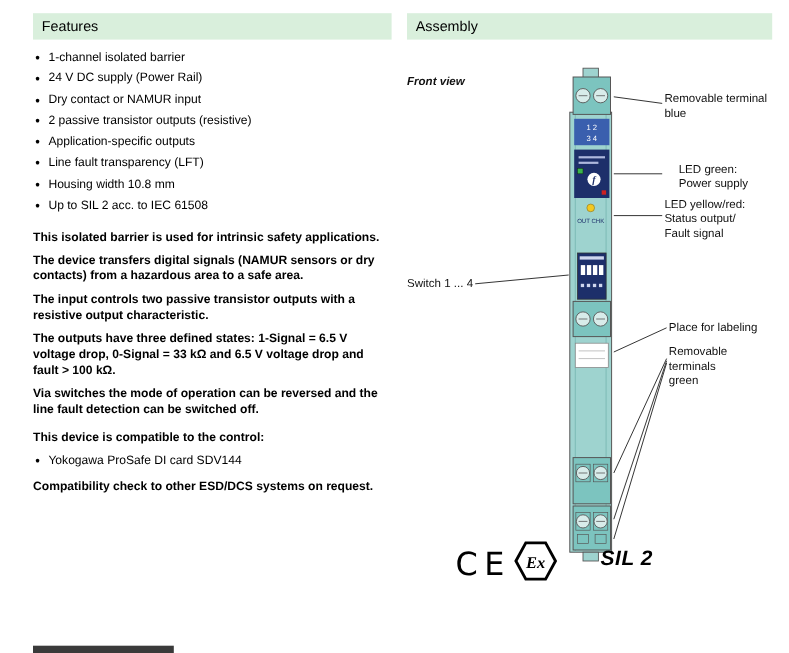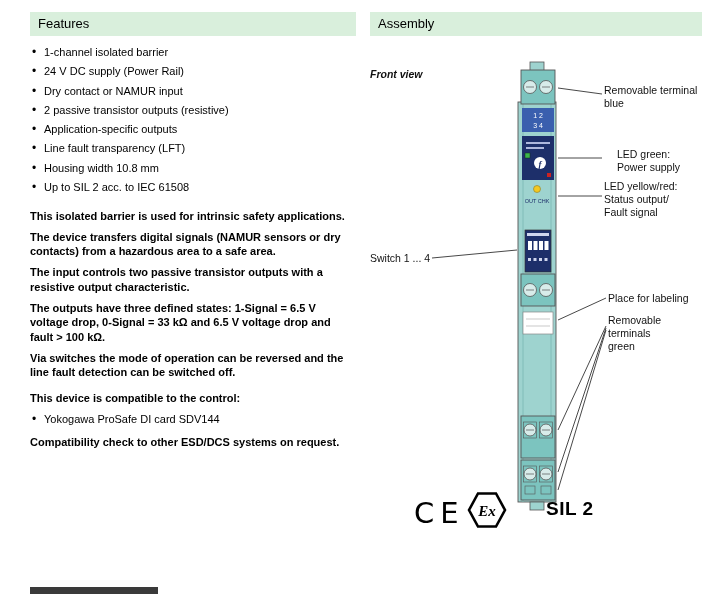--- a/index.html
+++ b/index.html
@@ -58,21 +58,21 @@
   .ce-mark {
     position:absolute; left:12px; top:450px;
     font-family:"DejaVu Sans", sans-serif;
     font-size:29px; font-weight:400; letter-spacing:6px;
     color:#000;
     margin-left:32px;
   }
   .ex-mark { position:absolute; left:96px; top:443px; width:42px; height:42px; }
   .sil-mark {
     position:absolute; left:176px; top:452px;
-    font-size:19px; font-weight:bold; 
+    font-size:19px; font-weight:bold; font-style:italic;
     letter-spacing:0.5px;
   }
 
   .footer-bar {
     position:absolute; left:30px; top:587px;
     width:128px; height:7px; background:#3a3a3a;
   }
 </style>
 </head>
 <body>

